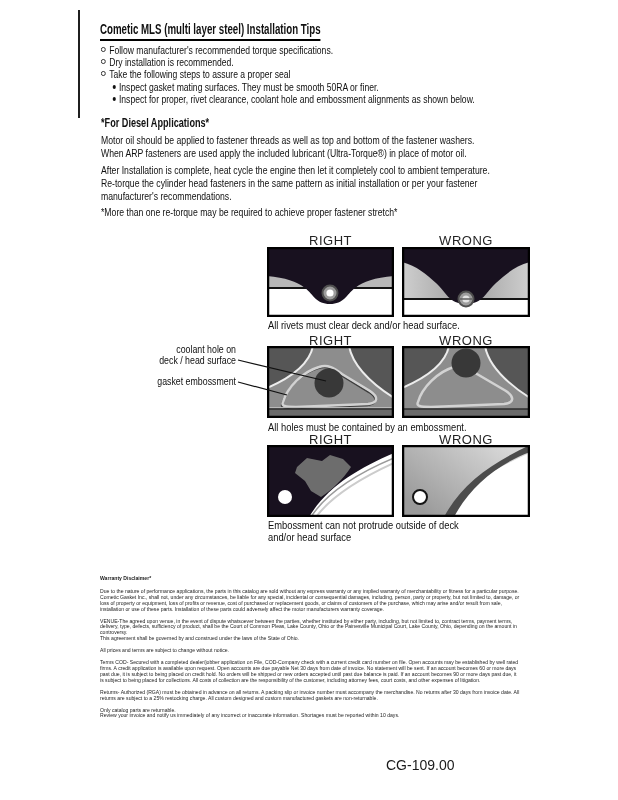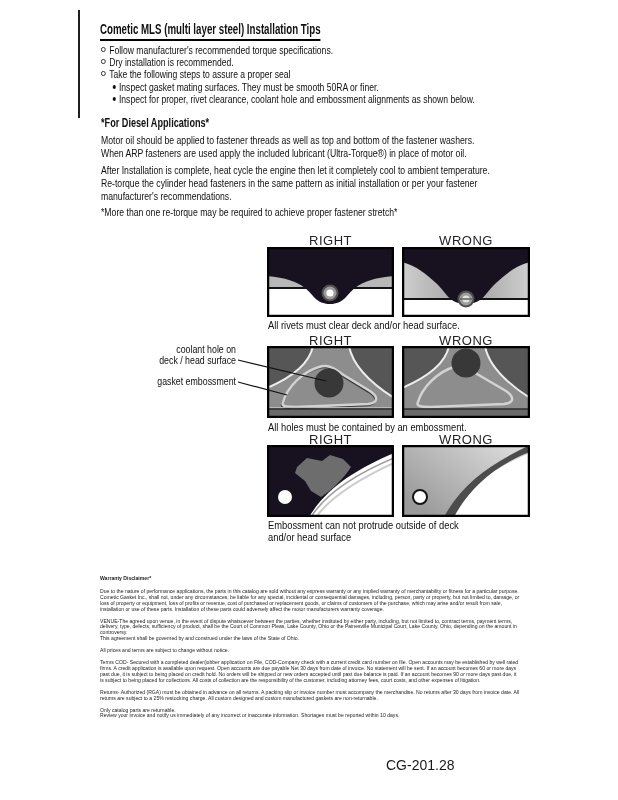--- a/index.html
+++ b/index.html
@@ -180,13 +180,13 @@
   </p>
   <p class="disc-p">All prices and terms are subject to change without notice.</p>
   <p class="disc-p">Terms COD- Secured with a completed dealer/jobber application on File, COD-Company check with a current credit card number on file.  Open accounts may be established by well rated firms.  A credit application is available upon request.  Open accounts are due payable Net 30 days from date of invoice.  No statement will be sent.  If an account becomes 60 or more days past due, it is subject to being placed on credit hold.  No orders will be shipped or new orders accepted until past due balance is paid.  If an account becomes 90 or more days past due, it is subject to being placed for collections.  All costs of collection are the responsibility of the customer, including attorney fees, court costs, and other expenses of litigation.</p>
   <p class="disc-p">Returns- Authorized (RGA) must be obtained in advance on all returns.  A packing slip or invoice number must accompany the merchandise.  No returns after 30 days from invoice date.  All returns are subject to a 25% restocking charge.  All custom designed and custom manufactured gaskets are non-returnable.</p>
   <p class="disc-p">
     <span>Only catalog parts are returnable.</span><br>
     <span>Review your invoice and notify us immediately of any incorrect or inaccurate information.  Shortages must be reported within 10 days.</span>
   </p>
 </div>
 
-<div id="footer-code">CG-201.28</div>
+<div id="footer-code">CG-109.00</div>
 
 </body></html>

